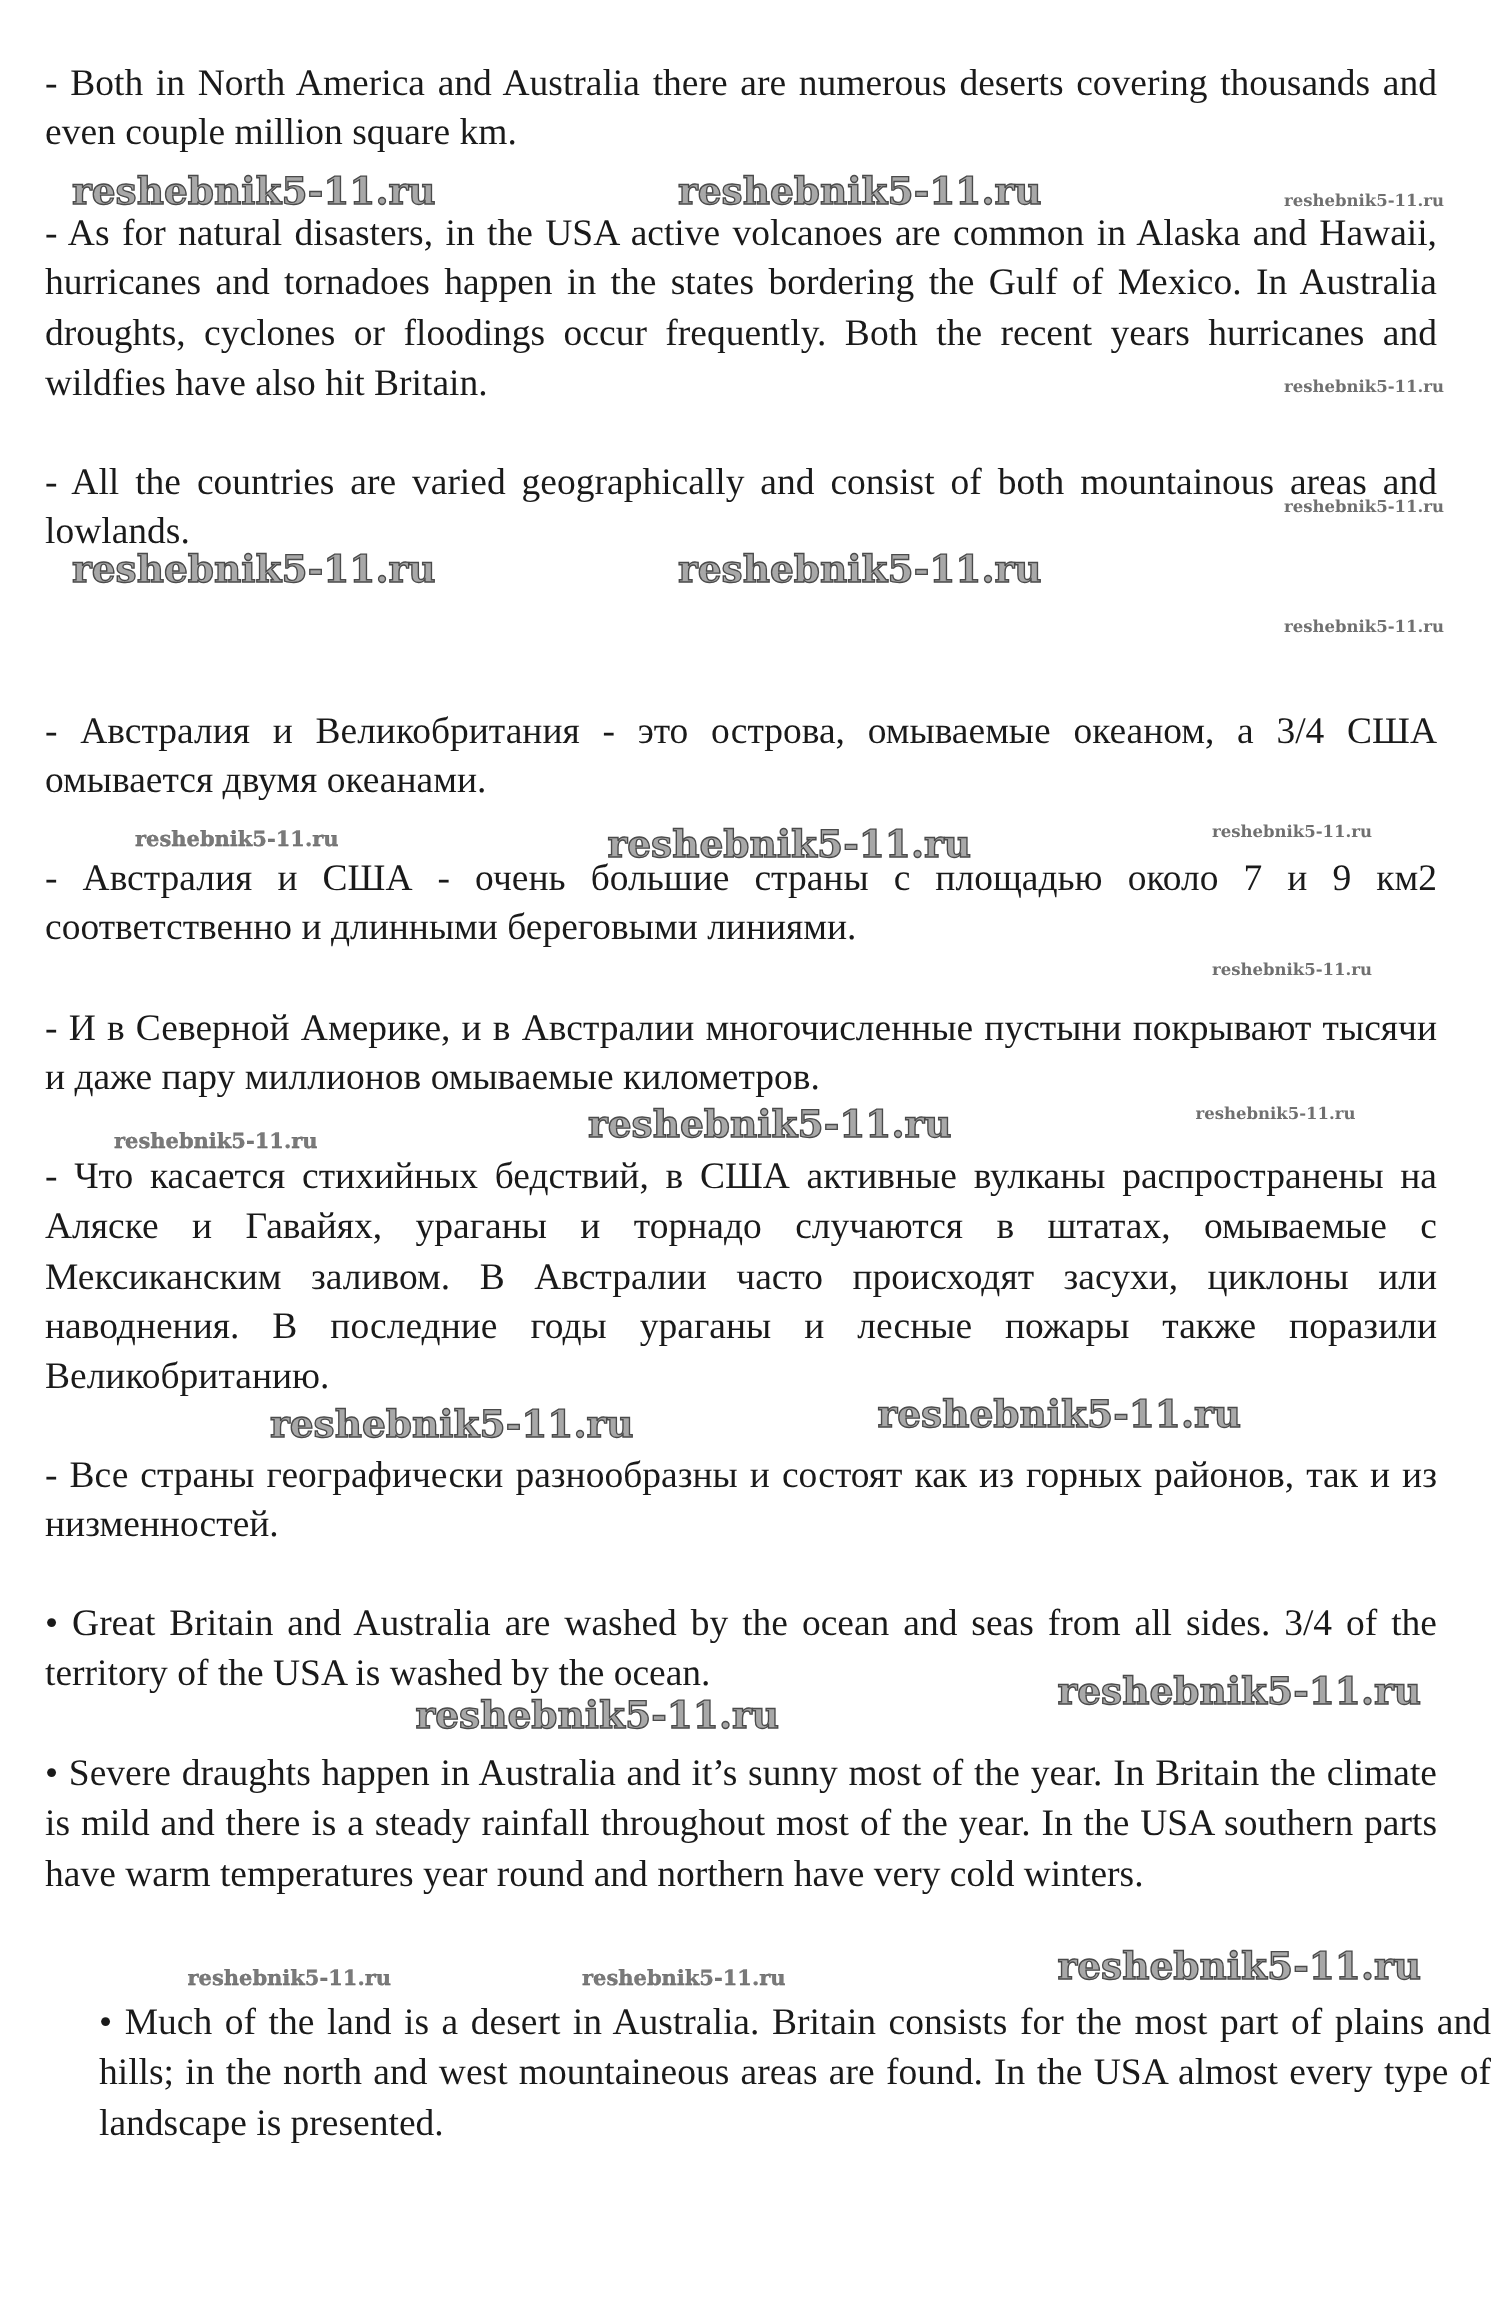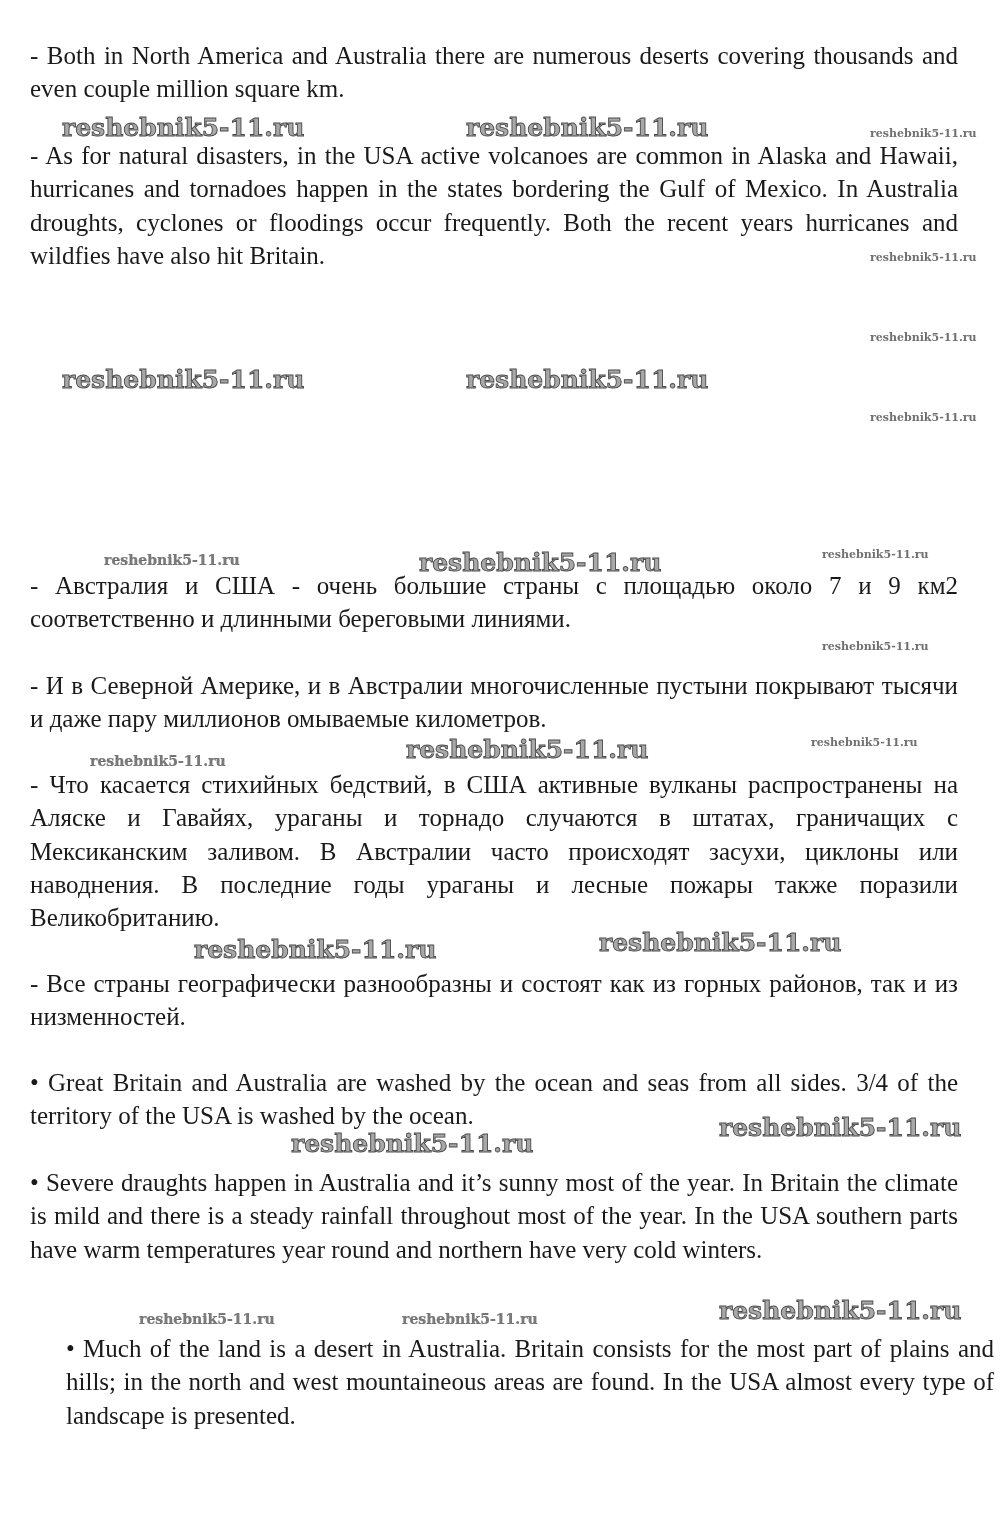--- a/index.html
+++ b/index.html
@@ -18,36 +18,37 @@
       margin: 0;
     }
     .wm {
       position: absolute;
       font-family: "DejaVu Serif", serif;
       font-weight: bold;
       color: #9a9a9a;
       white-space: nowrap;
       -webkit-text-stroke: 0.6px #555555;
       letter-spacing: 0px;
-      margin-left: 14px;
     }
     .wm.big { font-size: 25px; color: #a8a8a8; -webkit-text-stroke: 0.9px #4a4a4a; }
     .wm.mid { font-size: 14px; color: #7a7a7a; -webkit-text-stroke: 0.2px #555; }
     .wm.small { font-size: 11px; color: #707070; -webkit-text-stroke: 0; }
   </style>
 </head>
 <body>
 
 <div class="page">
 
   <p class="para" style="top:39px;">- Both in North America and Australia there are numerous deserts covering thousands and even couple million square km.</p>
   <p class="para" style="top:139px;">- As for natural disasters, in the USA active volcanoes are common in Alaska and Hawaii, hurricanes and tornadoes happen in the states bordering the Gulf of Mexico. In Australia droughts, cyclones or floodings occur frequently. Both the recent years hurricanes and wildfies have also hit Britain.</p>
+  <p class="para" style="top:305px;">- All the countries are varied geographically and consist of both mountainous areas and lowlands.</p>
+  <p class="para" style="top:471px;">- Австралия и Великобритания - это острова, омываемые океаном, а 3/4 США омывается двумя океанами.</p>
   <p class="para" style="top:569px;">- Австралия и США - очень большие страны с площадью около 7 и 9 км2 соответственно и длинными береговыми линиями.</p>
   <p class="para" style="top:669px;">- И в Северной Америке, и в Австралии многочисленные пустыни покрывают тысячи и даже пару миллионов омываемые километров.</p>
-  <p class="para" style="top:768px;">- Что касается стихийных бедствий, в США активные вулканы распространены на Аляске и Гавайях, ураганы и торнадо случаются в штатах, граничащих с Мексиканским заливом. В Австралии часто происходят засухи, циклоны или наводнения. В последние годы ураганы и лесные пожары также поразили Великобританию.</p>
+  <p class="para" style="top:768px;">- Что касается стихийных бедствий, в США активные вулканы распространены на Аляске и Гавайях, ураганы и торнадо случаются в штатах, омываемые с Мексиканским заливом. В Австралии часто происходят засухи, циклоны или наводнения. В последние годы ураганы и лесные пожары также поразили Великобританию.</p>
   <p class="para" style="top:967px;">- Все страны географически разнообразны и состоят как из горных районов, так и из низменностей.</p>
   <p class="para" style="top:1066px;">• Great Britain and Australia are washed by the ocean and seas from all sides. 3/4 of the territory of the USA is washed by the ocean.</p>
   <p class="para" style="top:1166px;">• Severe draughts happen in Australia and it’s sunny most of the year. In Britain the climate is mild and there is a steady rainfall throughout most of the year. In the USA southern parts have warm temperatures year round and northern have very cold winters.</p>
   <p class="para" style="top:1332px;margin-left:36px;">• Much of the land is a desert in Australia. Britain consists for the most part of plains and hills; in the north and west mountaineous areas are found. In the USA almost every type of landscape is presented.</p>
 
   <span class="wm big" style="left:48px; top:113px;">reshebnik5-11.ru</span>
   <span class="wm big" style="left:452px; top:113px;">reshebnik5-11.ru</span>
   <span class="wm small" style="left:856px; top:127px;">reshebnik5-11.ru</span>
   <span class="wm small" style="left:856px; top:251px;">reshebnik5-11.ru</span>
   <span class="wm small" style="left:856px; top:331px;">reshebnik5-11.ru</span>

